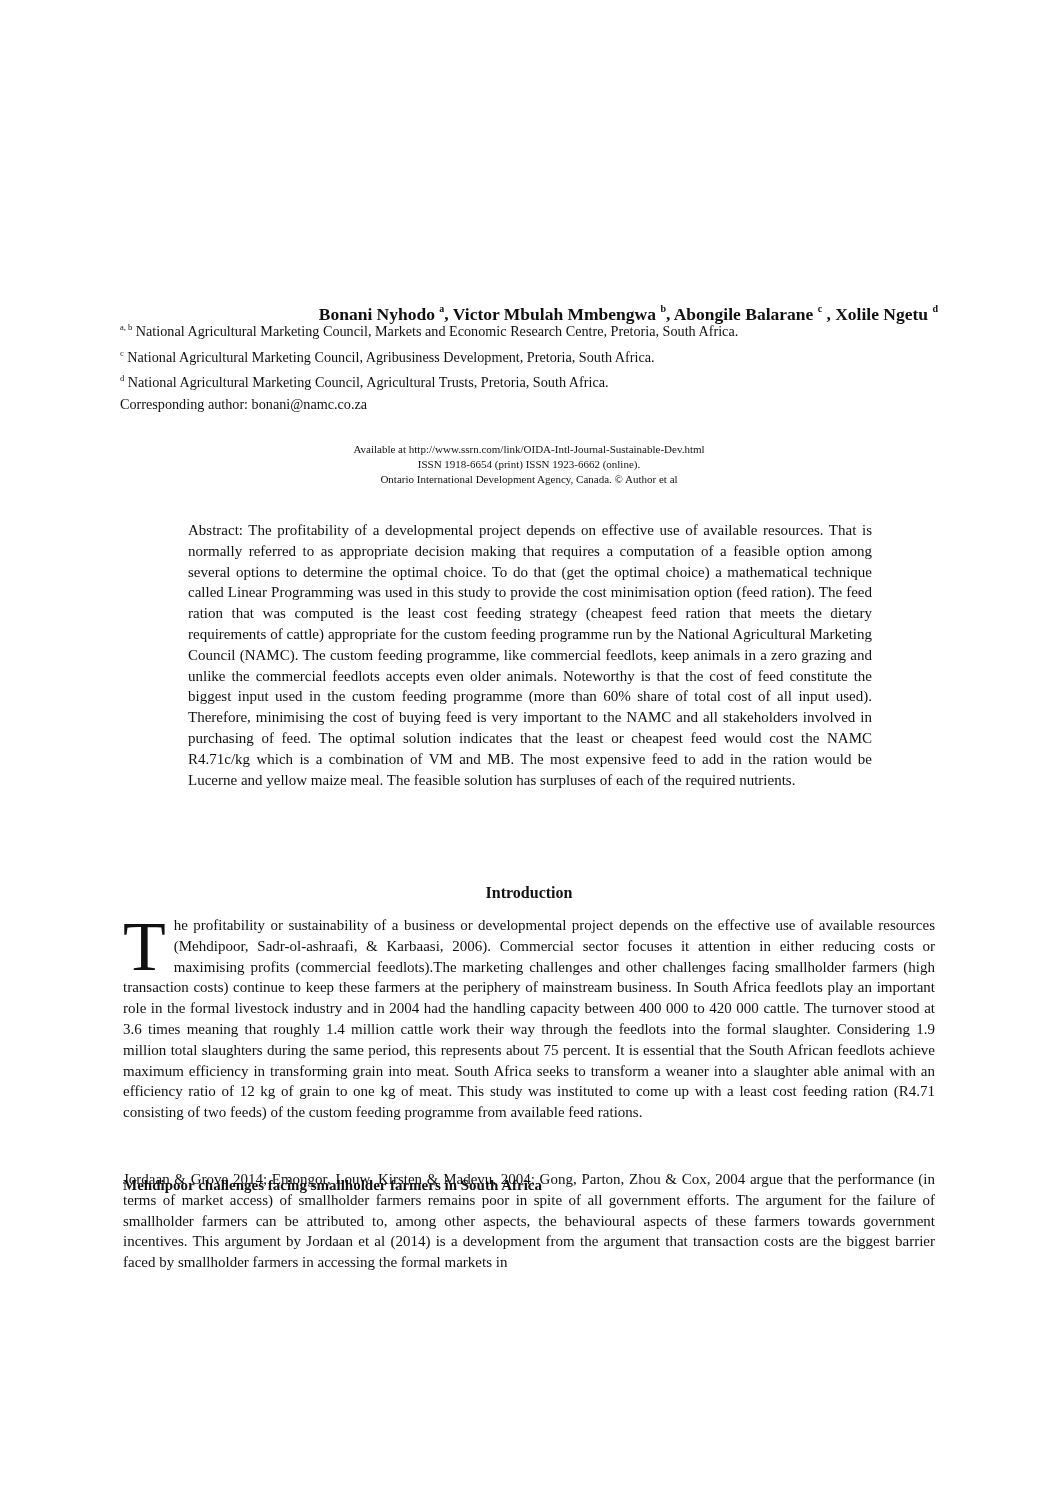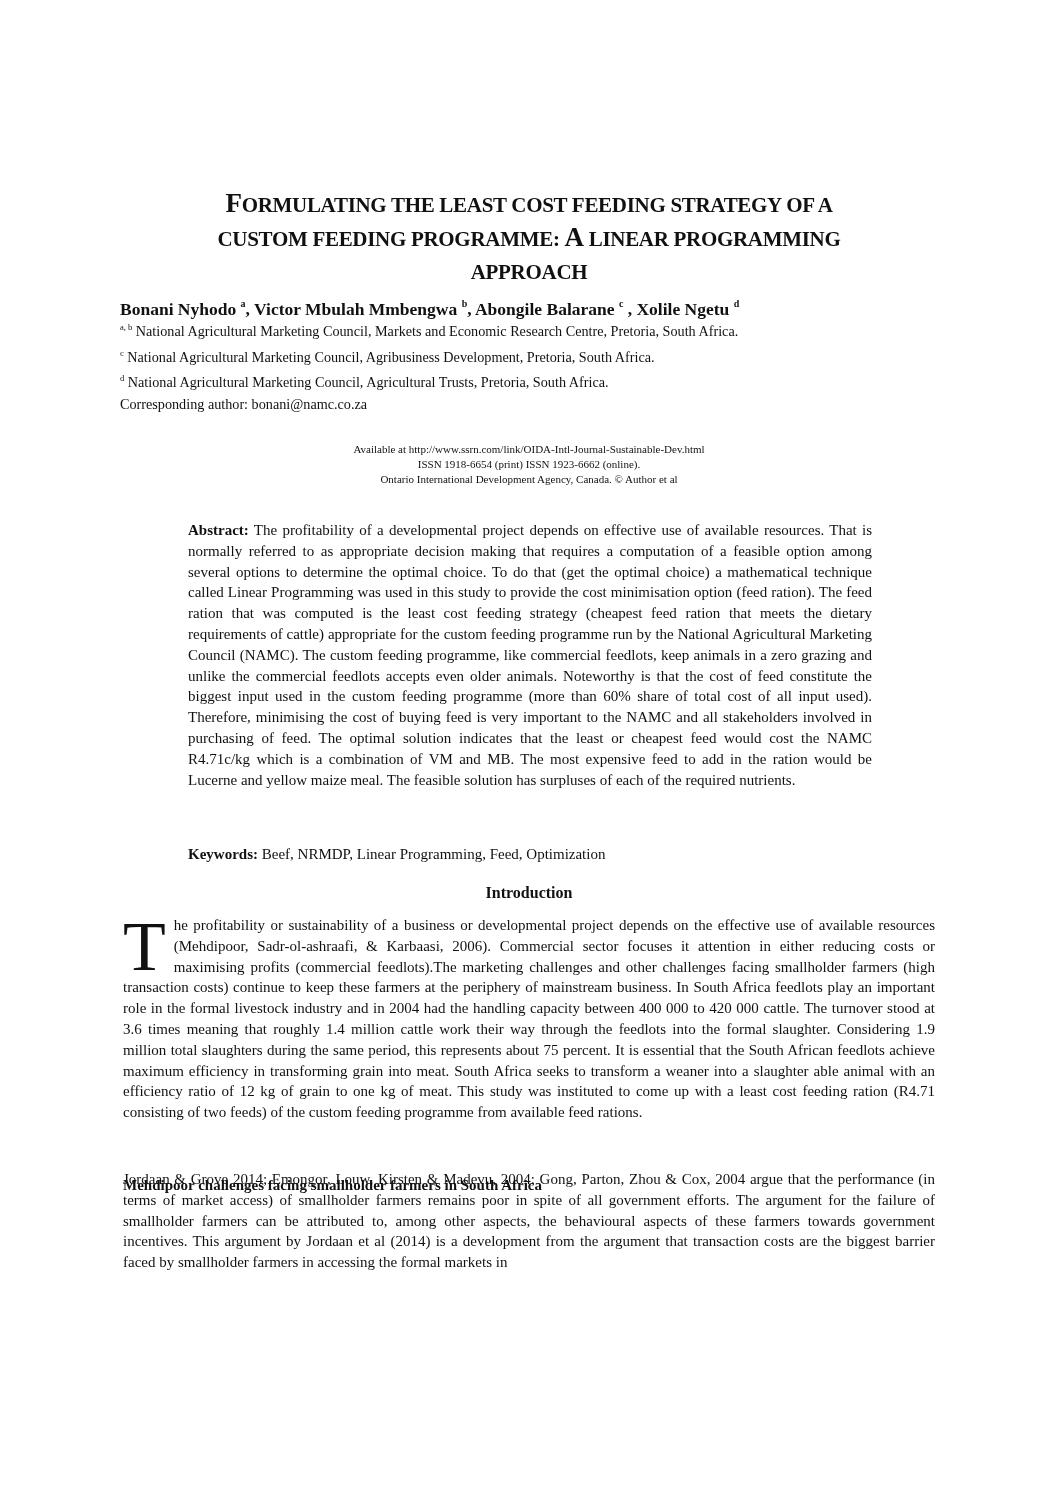--- a/index.html
+++ b/index.html
@@ -9,38 +9,38 @@
   }
   .page { position: absolute; left: 0; top: 0; width: 1058px; height: 1497px; }
   .title {
     position: absolute; left: 120px; top: 187px; width: 818px;
     text-align: center; font-weight: bold; font-size: 25px; line-height: 32px;
     letter-spacing: -0.3px;
   }
   .title .big { font-size: 27px; }
   .title .sc { font-size: 21px; }
   .authors {
-    position: absolute; left: 120px; top: 293px; width: 818px; text-align: left;
-    font-weight: bold; font-size: 17.5px; line-height: 22px;
+    position: absolute; left: 120px; top: 293px; width: 818px; text-align: right;
+    font-weight: bold; font-size: 17.5px; line-height: 32px;
   }
   .authors sup { font-size: 10px; vertical-align: 8px; font-weight: bold; }
   .affils {
     position: absolute; left: 120px; top: 317px; width: 818px; text-align: left;
     font-size: 14.2px; line-height: 21.5px;
   }
   .affils sup { font-size: 8.5px; vertical-align: 6px; }
   .pubinfo {
     position: absolute; left: 200px; top: 442px; width: 658px; text-align: center;
     font-size: 11px; line-height: 15px;
   }
   .abstract {
     position: absolute; left: 188px; top: 520px; width: 684px;
     font-size: 15px; line-height: 20.8px; text-align: justify;
   }
-  .abstract b { font-weight: bold; }
+  .abstract b { font-weight: normal; }
   .keywords {
     position: absolute; left: 188px; top: 845px; width: 684px;
     font-size: 15px; line-height: 18px;
   }
   .intro-heading {
     position: absolute; left: 120px; top: 884px; width: 818px; text-align: center;
     font-weight: bold; font-size: 16px; line-height: 18px;
   }
   .intro {
     position: absolute; left: 123px; top: 915px; width: 812px;
@@ -57,25 +57,20 @@
   .body2 {
     position: absolute; left: 123px; top: 1169px; width: 812px;
     font-size: 15px; line-height: 20.8px; text-align: justify;
   }
 </style>
 </head>
 <body>
 
 <div class="page">
 
-  <div class="title">
-    <div><span class="big">F</span><span class="sc">ORMULATING THE LEAST COST FEEDING STRATEGY OF A</span></div>
-    <div><span class="sc">CUSTOM FEEDING PROGRAMME: </span><span class="big">A</span><span class="sc"> LINEAR PROGRAMMING</span></div>
-    <div><span class="sc">APPROACH</span></div>
-  </div>
 
   <div class="authors">
     <span><span>Bonani  Nyhodo</span> <sup>a</sup></span>,
     <span><span>Victor Mbulah Mmbengwa</span> <sup>b</sup></span>,
     <span><span>Abongile Balarane</span> <sup>c</sup></span> ,
     <span><span>Xolile Ngetu</span> <sup>d</sup></span>
   </div>
 
   <div class="affils">
     <div><sup>a, b</sup><span> National Agricultural Marketing Council, Markets and Economic Research Centre, Pretoria, South Africa.</span></div>
@@ -85,21 +80,20 @@
   </div>
 
   <div class="pubinfo">
     <div>Available at http://www.ssrn.com/link/OIDA-Intl-Journal-Sustainable-Dev.html</div>
     <div>ISSN 1918-6654 (print) ISSN 1923-6662 (online).</div>
     <div>Ontario International Development Agency, Canada. © Author et al</div>
   </div>
 
   <div class="abstract"><b>Abstract:</b><span> The profitability of a developmental project depends on effective use of available resources. That is normally referred to as appropriate decision making that requires a computation of a feasible option among several options to determine the optimal choice. To do that (get the optimal choice) a mathematical technique called Linear Programming was used in this study to provide the cost minimisation option (feed ration). The feed ration that was computed is the least cost feeding strategy (cheapest feed ration that meets the dietary requirements of cattle) appropriate for the custom feeding programme run by the National Agricultural Marketing Council (NAMC). The custom feeding programme, like commercial feedlots, keep animals in a zero grazing and unlike the commercial feedlots accepts even older animals. Noteworthy is that the cost of feed constitute the biggest input used in the custom feeding programme (more than 60% share of total cost of all input used). Therefore, minimising the cost of buying feed is very important to the NAMC and all stakeholders involved in purchasing of feed. The optimal solution indicates that the least or cheapest feed would cost the NAMC R4.71c/kg which is a combination of VM and MB. The most expensive feed to add in the ration would be Lucerne and yellow maize meal. The feasible solution has surpluses of each of the required nutrients.</span></div>
 
-  <div class="keywords"><b>Keywords:</b><span> Beef, NRMDP, Linear Programming, Feed, Optimization</span></div>
 
   <div class="intro-heading">Introduction</div>
 
   <div class="intro"><span class="dropcap">T</span><span>he profitability or sustainability of a business or developmental project depends on the effective use of available resources (Mehdipoor, Sadr-ol-ashraafi, &amp; Karbaasi, 2006). Commercial sector focuses it attention in either reducing costs or maximising profits (commercial feedlots).The marketing challenges and other challenges facing  smallholder farmers (high transaction costs) continue to keep these farmers at the periphery of mainstream business. In South Africa feedlots play an important role in the formal livestock industry and in 2004 had the handling capacity between 400 000 to 420 000 cattle. The turnover stood at 3.6 times meaning that roughly 1.4 million cattle work their way through the feedlots into the formal slaughter. Considering 1.9 million total slaughters during the same period, this represents about 75 percent. It is essential that the South African feedlots achieve maximum efficiency in transforming grain into meat. South Africa seeks to transform a weaner into a slaughter able animal with an efficiency ratio of 12 kg of grain to one kg of meat. This study was instituted to come up with a least cost feeding ration (R4.71 consisting of two feeds) of the custom feeding programme from available feed rations.</span></div>
 
   <div class="section-heading">Mehdipoor challenges facing smallholder farmers in South Africa</div>
 
   <div class="body2">Jordaan &amp; Grove 2014; Emongor, Louw, Kirsten &amp; Madevu, 2004; Gong, Parton, Zhou &amp; Cox, 2004 argue that the performance (in terms of market access) of smallholder farmers remains poor in spite of all government efforts. The argument for the failure of smallholder farmers can be attributed to, among other aspects, the behavioural aspects of these farmers towards government incentives. This argument by Jordaan et al (2014) is a development from the argument that transaction costs are the biggest barrier faced by smallholder farmers in accessing the formal markets in</div>
 
 </div>

